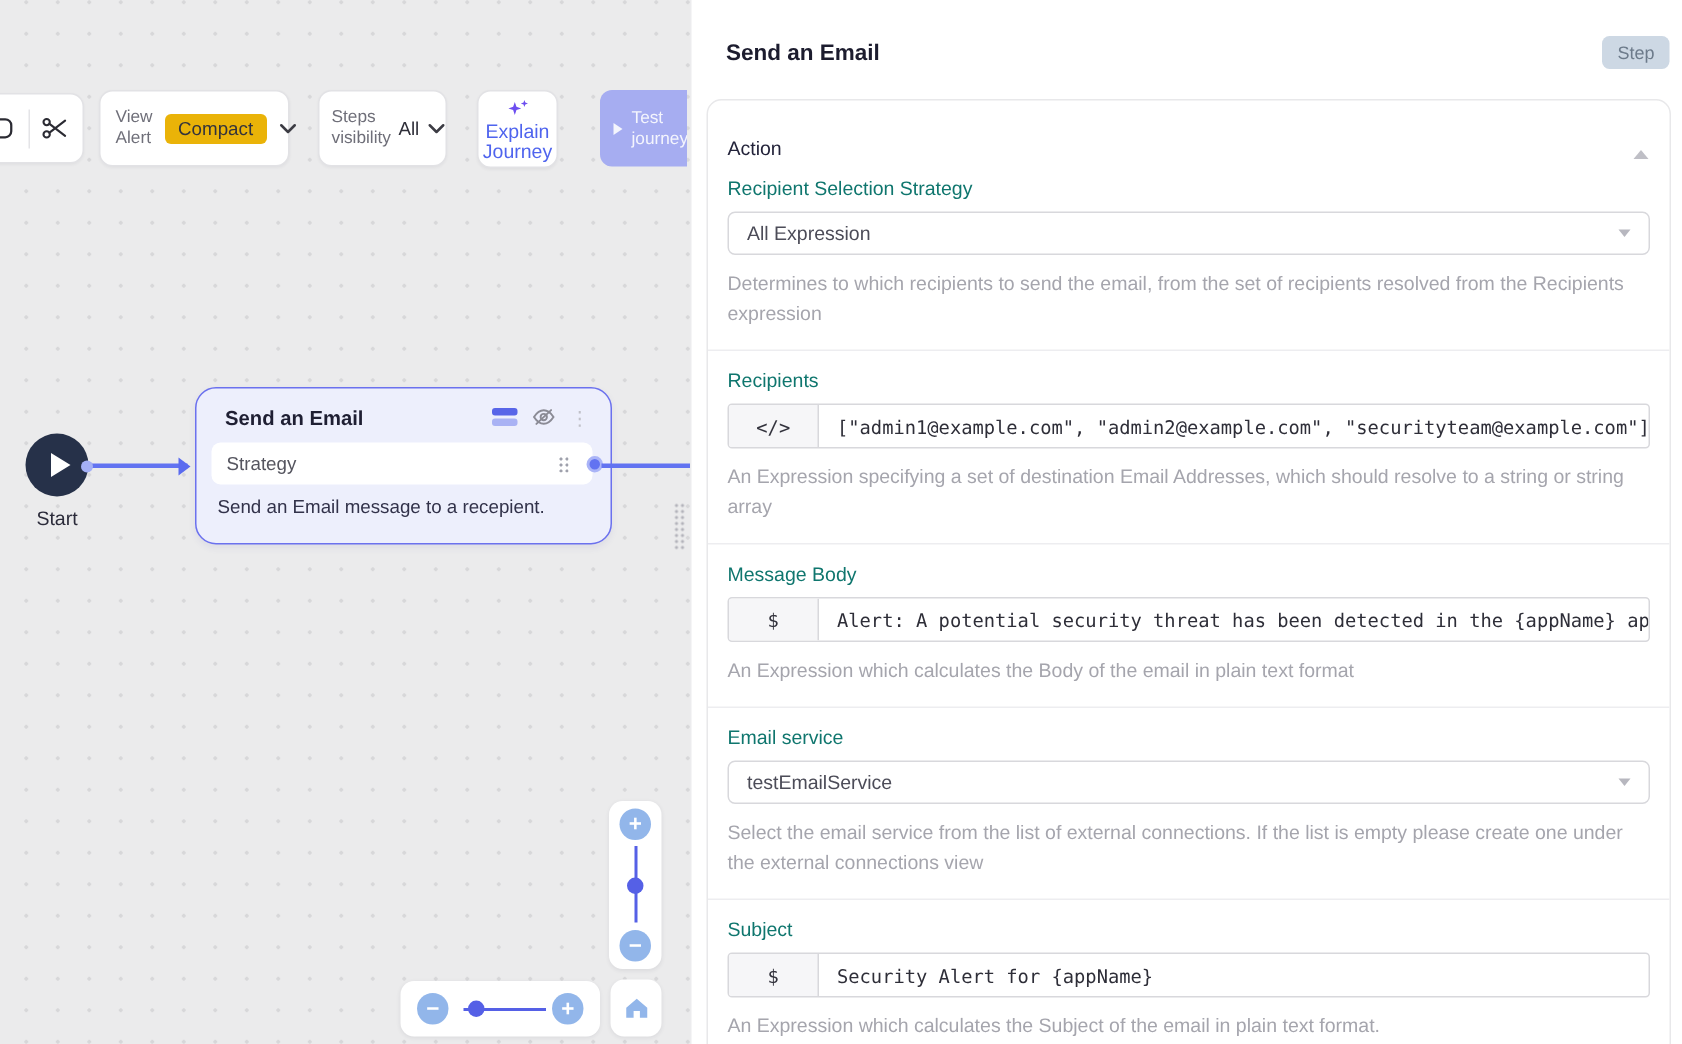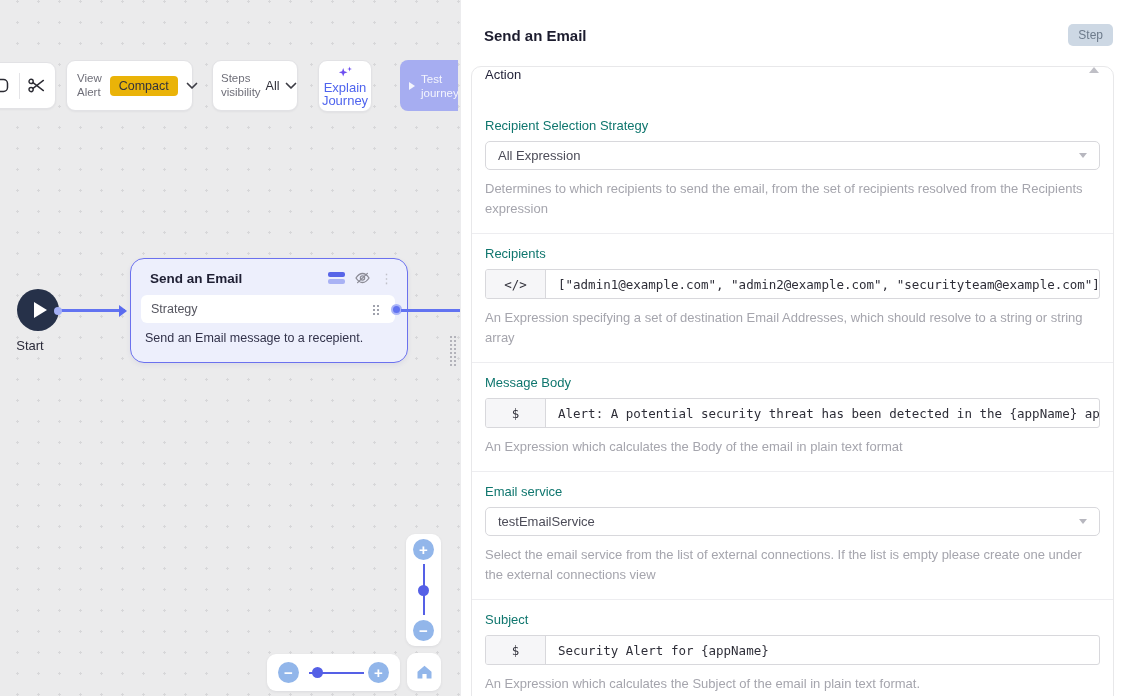--- a/index.html
+++ b/index.html
@@ -38,21 +38,21 @@
     gap:6px; padding-left:9px; overflow:hidden; cursor:pointer;
   }
   .test-play { width:0; height:0; border-left:6px solid #f4f5fd; border-top:4px solid transparent; border-bottom:4px solid transparent; flex:0 0 auto; }
   .test-label { font-size:11.5px; line-height:14px; color:#f4f5fd; width:40px; white-space:normal; }
 
   .start-node {
     position:absolute; left:17px; top:289px; width:42px; height:42px; border-radius:50%;
     background:#263149; display:flex; align-items:center; justify-content:center; cursor:pointer;
   }
   .start-play { width:0; height:0; border-left:13px solid #fff; border-top:8px solid transparent; border-bottom:8px solid transparent; margin-left:4px; }
-  .start-label { position:absolute; left:4px; top:338px; width:52px; text-align:center; font-size:13px; color:#2b2b3a; }
+  .start-label { position:absolute; left:12px; top:338px; width:52px; text-align:center; font-size:13px; color:#2b2b3a; }
 
   .connector { position:absolute; background:#6273f1; height:2.5px; }
   .conn1 { left:57px; top:309px; width:68px; }
   .conn1 .dot { position:absolute; left:-3px; top:-2.5px; width:8px; height:8px; border-radius:50%; background:#a4b0f6; }
   .conn1 .arrow { position:absolute; right:-2px; top:-4.5px; width:0; height:0; border-left:8px solid #5a6bef; border-top:6px solid transparent; border-bottom:6px solid transparent; }
   .conn2 { left:401px; top:309px; width:59px; }
 
   .email-node {
     position:absolute; left:130px; top:258px; width:278px; height:105px;
     background:#edeffc; border:1.6px solid #6b71ee; border-radius:14px;
@@ -99,21 +99,21 @@
     border-radius:9px; box-shadow:0 1px 3px rgba(40,40,60,.08); display:flex; align-items:center; justify-content:center; cursor:pointer; }
 
   
   .panel { position:absolute; left:460px; top:0; width:661px; height:696px; background:#fff; border-left:1px solid #ececee; }
   .panel-header { display:flex; align-items:center; padding:24px 8px 0 23px; }
   .panel-title { font-size:15px; font-weight:700; color:#1c1c2e; flex:1; }
   .step-badge { background:#cdd8e4; color:#6d7b8b; font-size:12px; padding:4px 10px; border-radius:5px; }
 
   .card { position:absolute; left:10px; top:66px; width:643px; min-height:617px; background:#fff;
     border:1px solid #e8e8ea; border-radius:10px; }
-  .card-header { height:39px; display:flex; align-items:flex-start; padding:0 14px 0 13px; }
+  .card-header { height:39px; display:flex; align-items:flex-end; padding:0 14px 0 13px; }
   .card-title { font-size:13px; color:#23233a; flex:1; }
   .tri-up { width:0; height:0; border-left:5.5px solid transparent; border-right:5.5px solid transparent; border-bottom:6.5px solid #bfbfc6; cursor:pointer; }
 
   .fsection { padding:12px 13px 14px 13px; }
   .fsection + .fsection { border-top:1px solid #ededf0; }
   .flabel { font-size:13px; color:#0f766e; margin-bottom:8px; }
   .fselect { height:29px; border:1px solid #d8d8dc; border-radius:5px; display:flex; align-items:center;
     padding:0 12px; cursor:pointer; background:#fff; }
   .fselect-value { font-size:13px; color:#4c4c58; flex:1; }
   .sel-arrow { width:0; height:0; border-left:4.5px solid transparent; border-right:4.5px solid transparent; border-top:5.5px solid #b7b7bf; }

